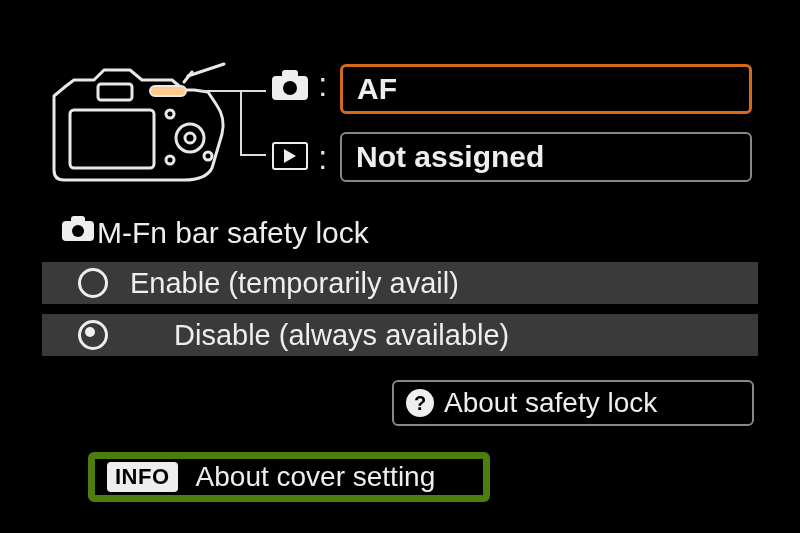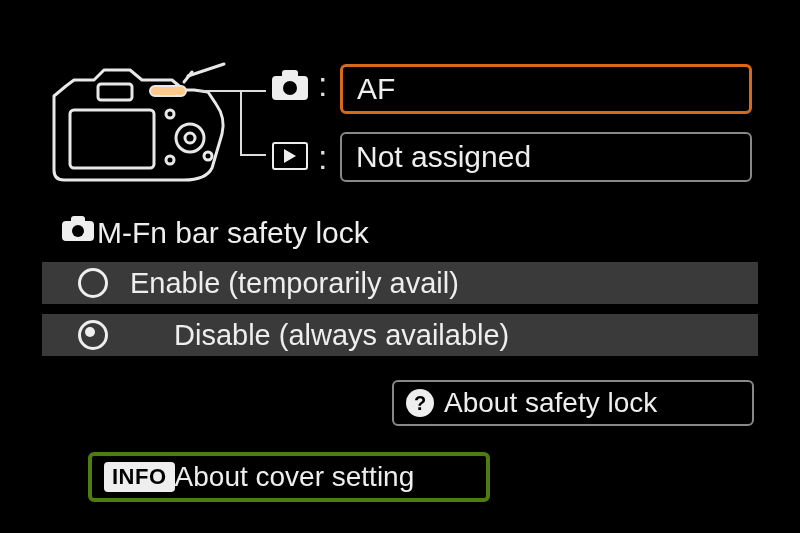--- a/index.html
+++ b/index.html
@@ -87,21 +87,21 @@
     position: absolute;
     left: 340px;
     width: 412px;
     height: 50px;
     border-radius: 6px;
     box-sizing: border-box;
     display: flex;
     align-items: center;
     padding-left: 14px;
     font-size: 30px;
-    font-weight: 400;
+    font-weight: 700;
     background: #000;
   }
   .assign-box.selected {
     top: 64px;
     border: 3px solid #d56a1c;
   }
   .assign-box.normal {
     top: 132px;
     border: 2px solid #888;
     text-align: center;
@@ -192,29 +192,29 @@
     display:flex; align-items:center; justify-content:center;
     font-weight:700; font-size:20px;
     flex:0 0 auto;
   }
 
   
   .bottom-btn {
     position:absolute;
     top: 452px;
     height: 50px;
-    border: 4px solid #4d7c0f;
+    border: 7px solid #4d7c0f;
     border-radius: 6px;
     display:flex;
     align-items:center;
     padding: 0 12px;
     box-sizing:border-box;
     font-size: 28px;
     font-weight:300;
-    gap:0;
+    gap:18px;
   }
   .bottom-btn.info { left: 88px; width: 402px; }
   .bottom-btn.menu { left: 554px; width: 200px; justify-content: space-between; }
 
   .key-badge {
     background:#eee;
     color:#000;
     border-radius:4px;
     padding: 2px 8px;
     font-weight:700;

